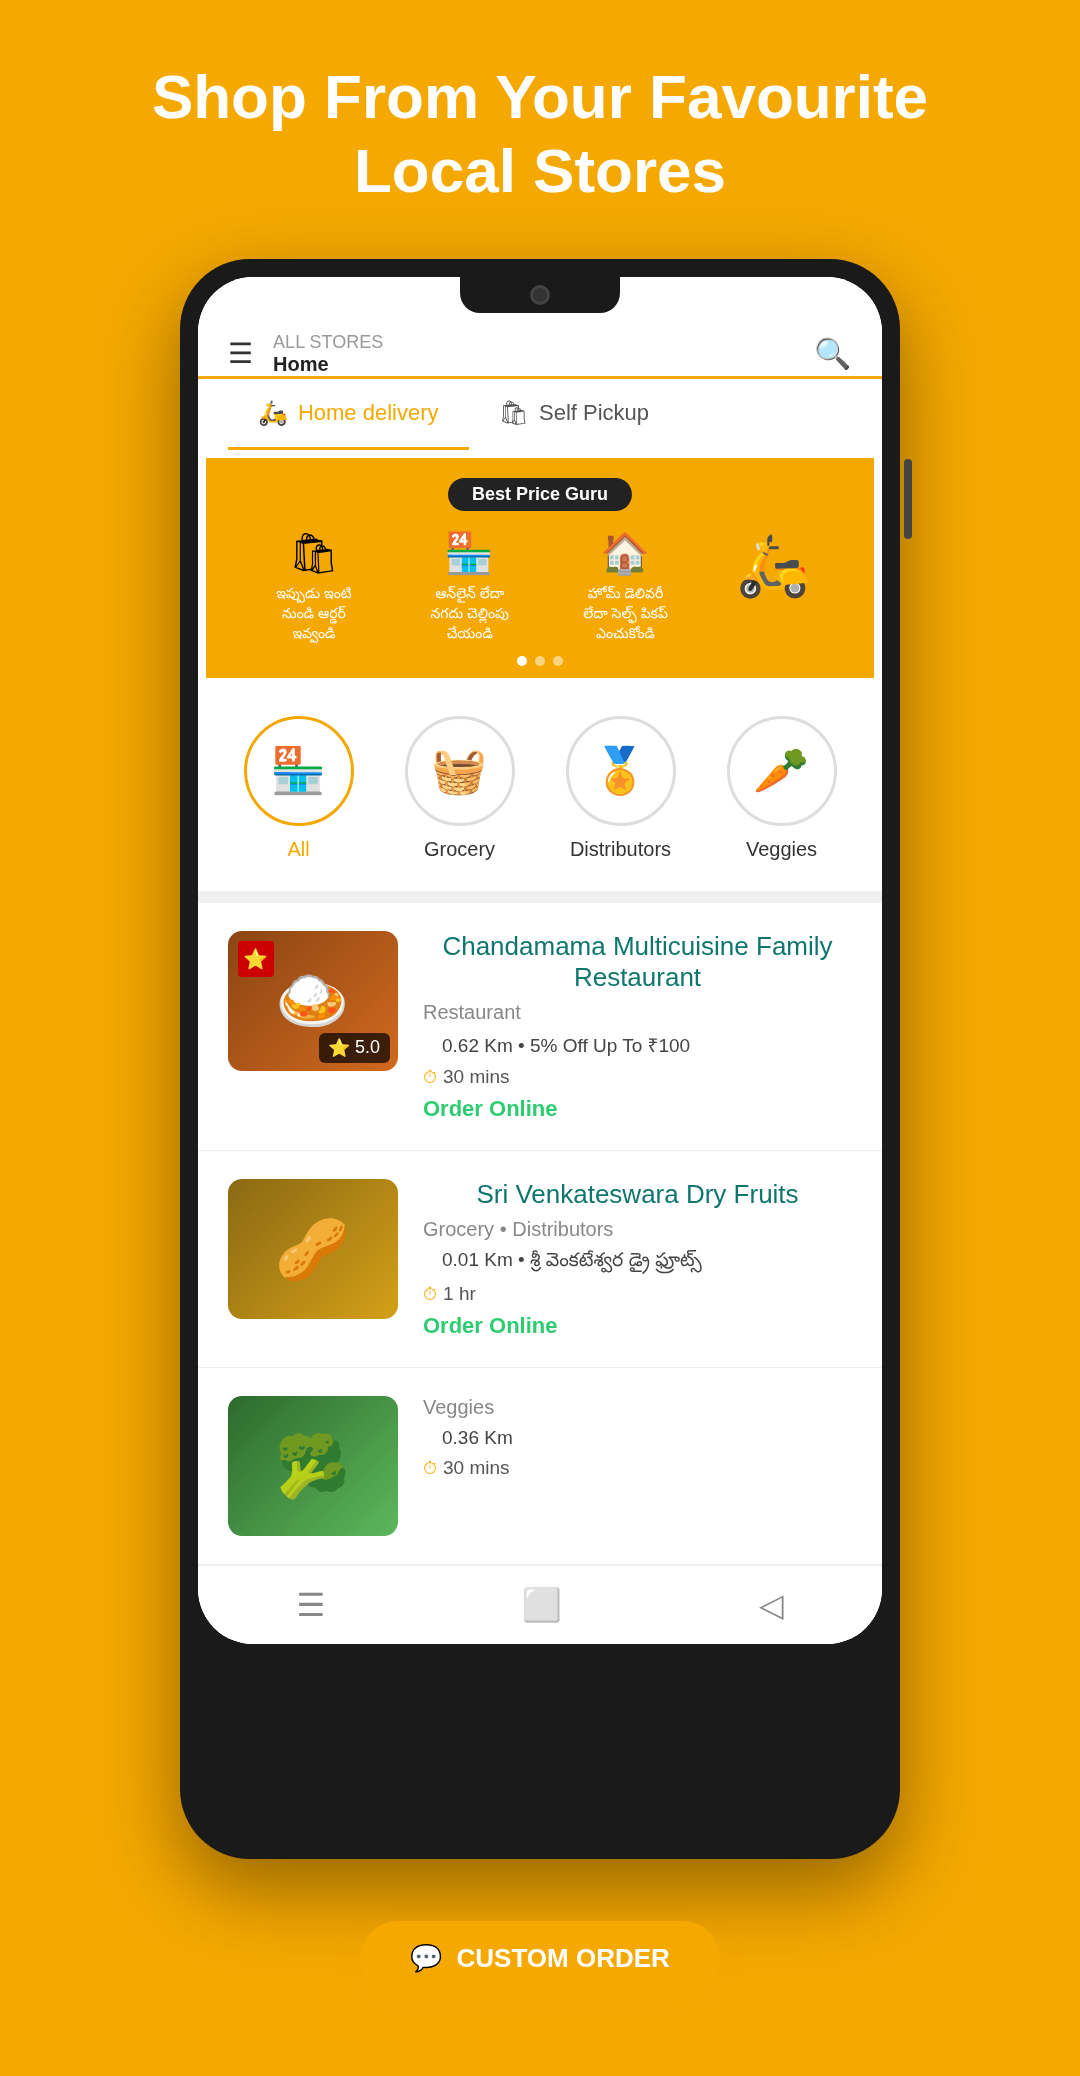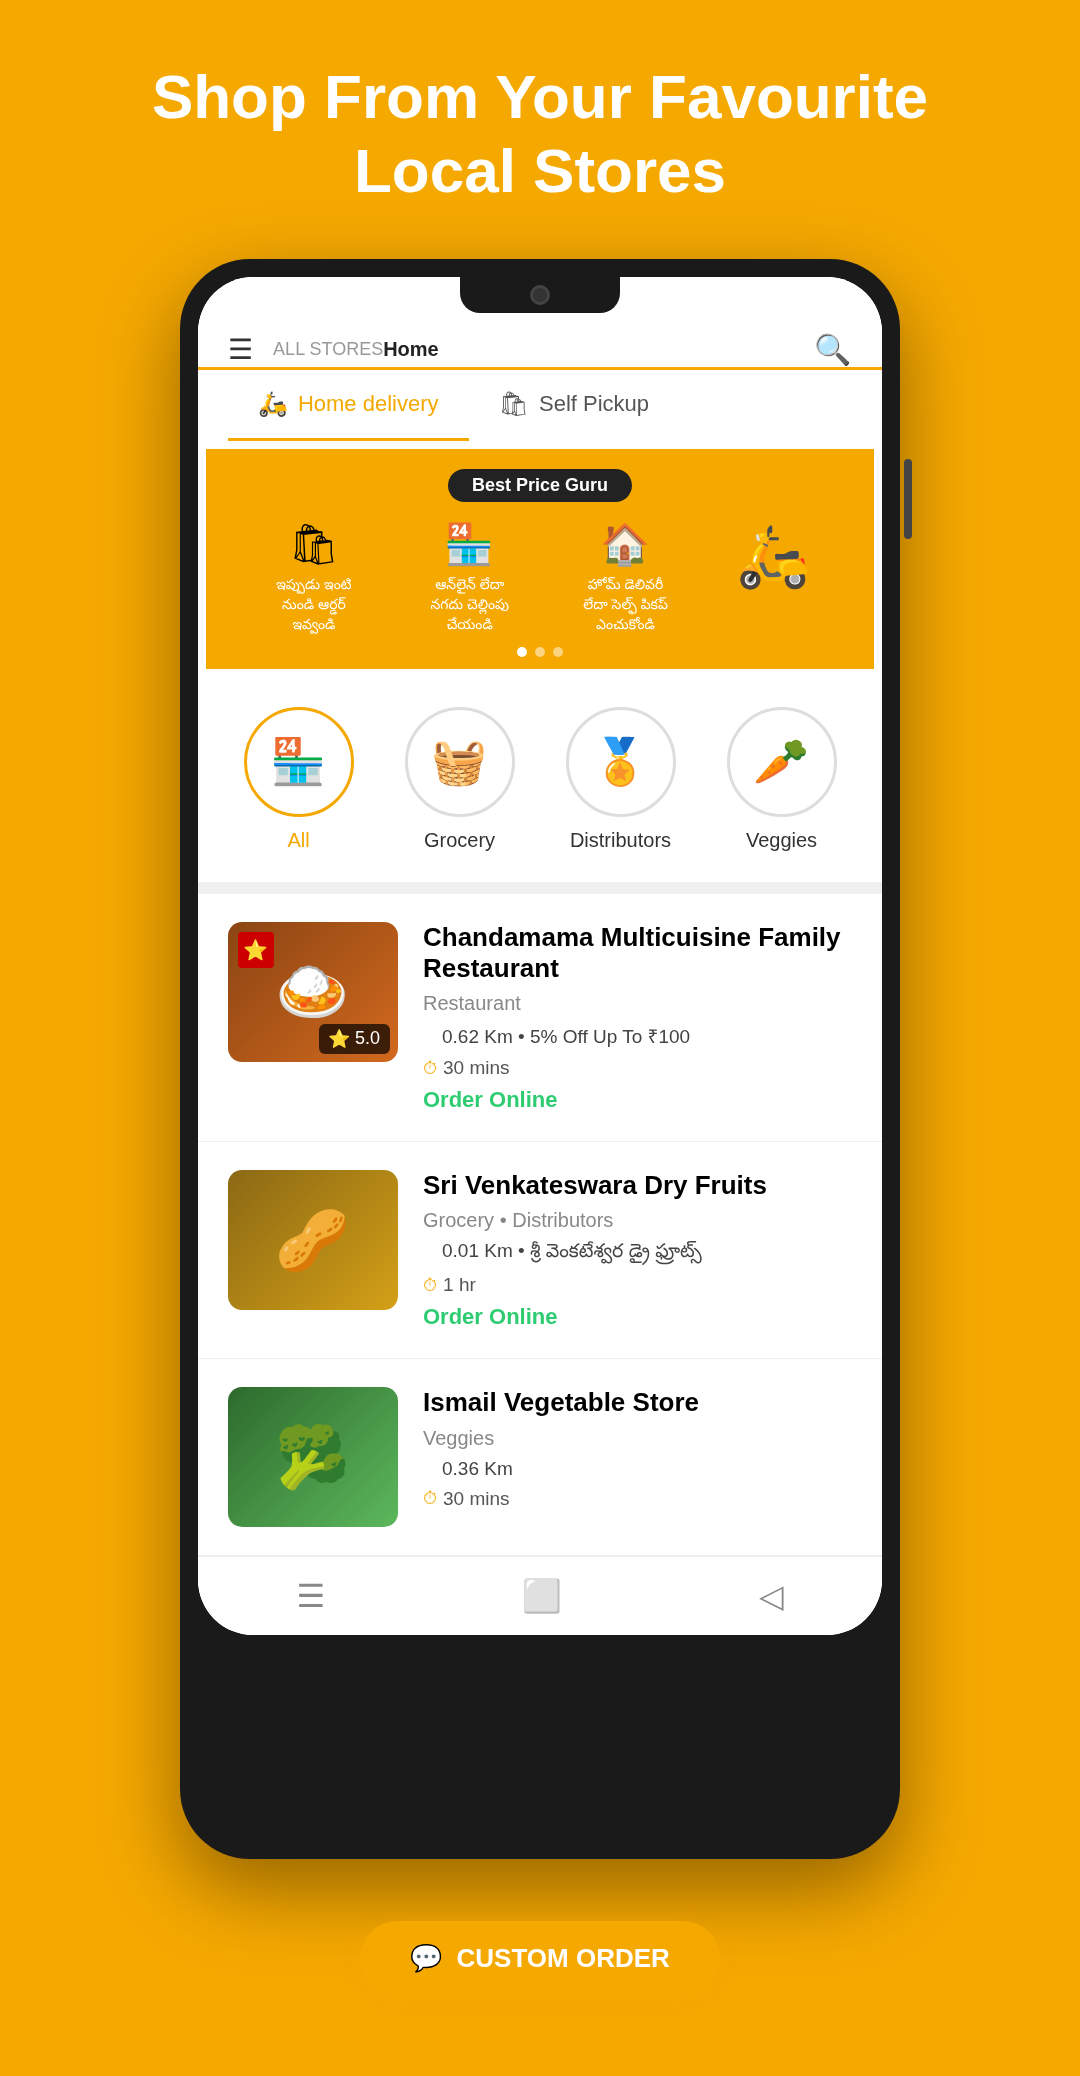--- a/index.html
+++ b/index.html
@@ -84,22 +84,21 @@
       gap: 20px;
     }
 
     .hamburger-icon {
       font-size: 28px;
       color: #333;
     }
 
     .header-title-block {
       display: flex;
-      flex-direction: row;
-      align-items: center;
+      flex-direction: column;
     }
 
     .header-all-stores {
       font-size: 18px;
       color: #999;
       font-weight: 500;
     }
 
     .header-home {
       font-size: 20px;
@@ -331,23 +330,24 @@
 
     .store-info {
       flex: 1;
       display: flex;
       flex-direction: column;
       gap: 8px;
     }
 
     .store-name {
       font-size: 26px;
-      font-weight: 700;
-      color: #000000;
+      font-weight: 400;
+      color: #0f766e;
       line-height: 1.2;
+      text-align: center;
     }
 
     .store-type {
       font-size: 20px;
       color: #888;
     }
 
     .store-meta {
       font-size: 19px;
       color: #444;
@@ -545,21 +545,20 @@
             </div>
             <div class="store-action">Order Online</div>
           </div>
         </div>
 
         <div class="store-card">
           <div class="store-image">
             <div class="store-img-bg store-img-veggies">🥦</div>
           </div>
           <div class="store-info">
-            <div class="store-name">Ismail Vegetable Store</div>
             <div class="store-type">Veggies</div>
             <div class="store-meta">0.36 Km</div>
             <div class="store-time">
               <span class="clock-icon">⏱</span>
               <span>30 mins</span>
             </div>
           </div>
         </div>
 
       </div>

